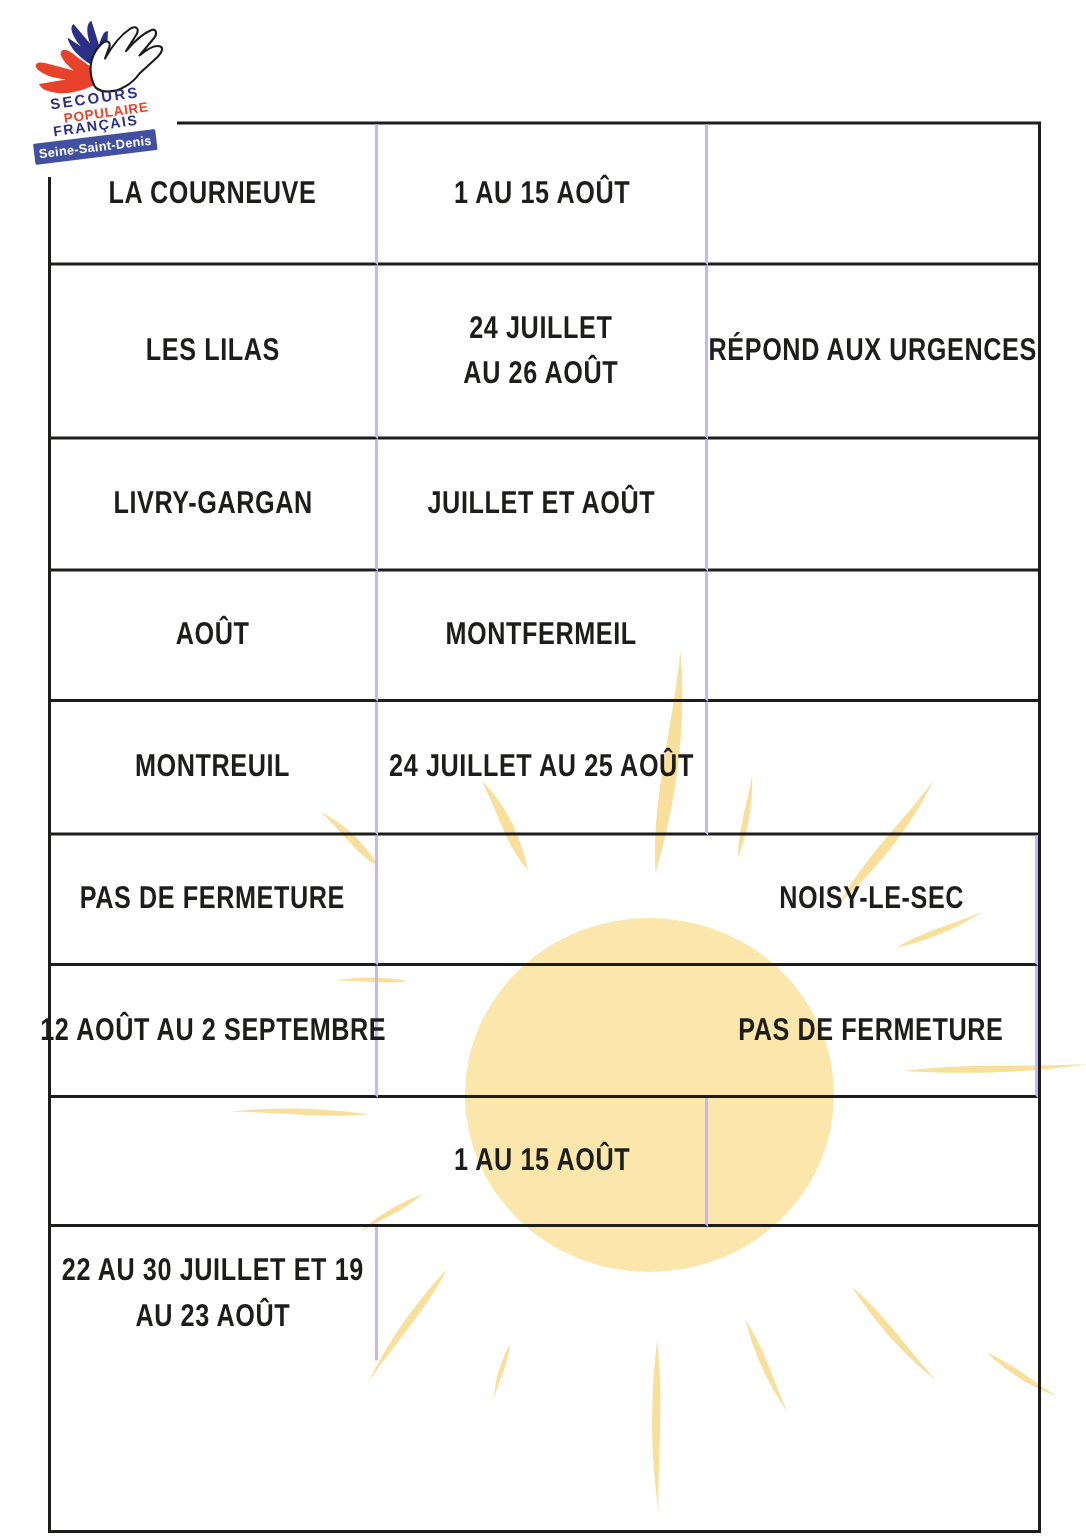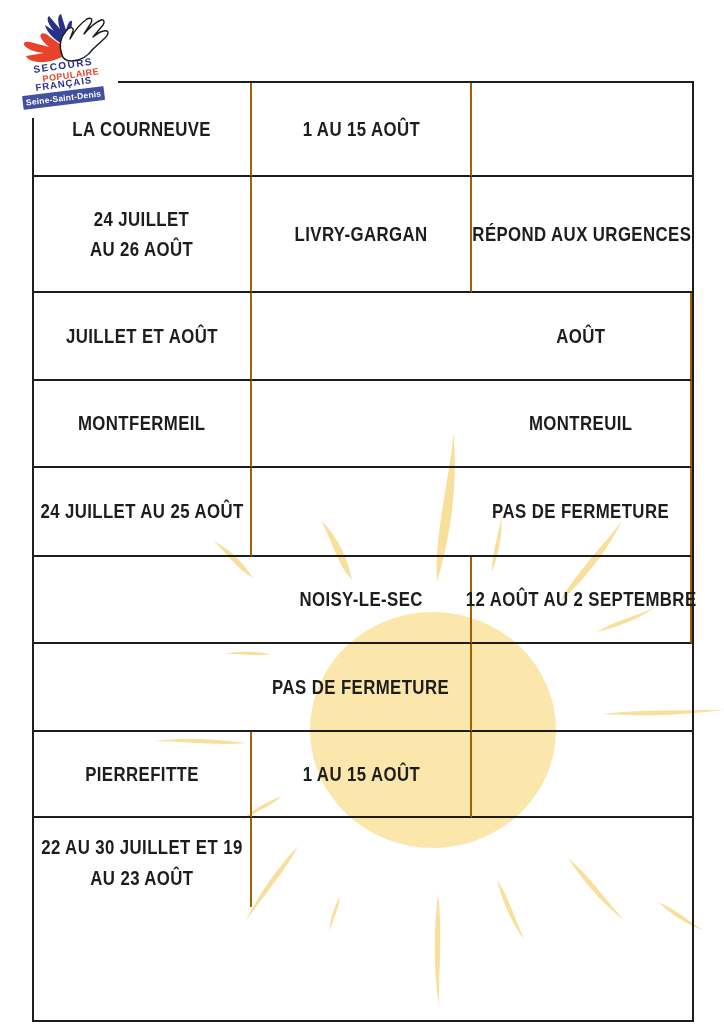--- a/index.html
+++ b/index.html
@@ -14,21 +14,21 @@
     position:absolute;left:32px;top:81px;width:662px;height:941px;z-index:1;
     box-sizing:border-box;border:2px solid #1d1d1b;
     display:grid;
     grid-template-columns:218px 220px auto;
     grid-template-rows:94px 116px 88px 87px 89px 87px 88px 86px 89px auto;
   }
   .cell{
     box-sizing:border-box;display:flex;align-items:center;justify-content:center;
     overflow:visible;background:transparent;
   }
-  .cr{border-right:2px solid #a16207;justify-content:center;}
+  .cr{border-right:2px solid #c4b5fd;justify-content:center;}
   .cb{border-bottom:2px solid #1d1d1b;}
   .txt{
     flex-shrink:0;
     font-size:21px;font-weight:700;color:#1d1d1b;letter-spacing:0.5px;
     white-space:pre-line;text-align:center;line-height:1.45;
     transform:scaleX(0.8);
   }
   
   .logo-box{
     position:absolute;left:0;top:0;width:118px;height:118px;background:#ffffff;z-index:2;
@@ -68,29 +68,32 @@
       <span class="txt">LA COURNEUVE</span>
     </div>
   <div class="cell cr cb">
       <span class="txt">1 AU 15 AOÛT</span>
     </div>
   <div class="cell cb">
       <span class="txt"></span>
     </div>
 
   <div class="cell cr cb">
+      <span class="txt">LES LILAS</span>
+    </div>
+  <div class="cell cr cb">
       <span class="txt">24 JUILLET
 AU 26 AOÛT</span>
     </div>
+  <div class="cell cb">
+      <span class="txt">RÉPOND AUX URGENCES</span>
+    </div>
+
   <div class="cell cr cb">
       <span class="txt">LIVRY-GARGAN</span>
-    </div>
-
-  <div class="cell cb">
-      <span class="txt">RÉPOND AUX URGENCES</span>
     </div>
   <div class="cell cr cb">
       <span class="txt">JUILLET ET AOÛT</span>
     </div>
   <div class="cell cb">
       <span class="txt"></span>
     </div>
 
   <div class="cell cr cb">
       <span class="txt">AOÛT</span>
@@ -130,23 +133,20 @@
     </div>
 
   <div class="cell cr cb">
       <span class="txt">PAS DE FERMETURE</span>
     </div>
   <div class="cell cb">
       <span class="txt"></span>
     </div>
 
   <div class="cell cr cb">
-      <span class="txt">PIERREFITTE</span>
-    </div>
-  <div class="cell cr cb">
       <span class="txt">1 AU 15 AOÛT</span>
     </div>
   <div class="cell cb">
       <span class="txt"></span>
     </div>
 
   <div class="cell cr">
       <span class="txt">22 AU 30 JUILLET ET 19
 AU 23 AOÛT</span>
     </div>

